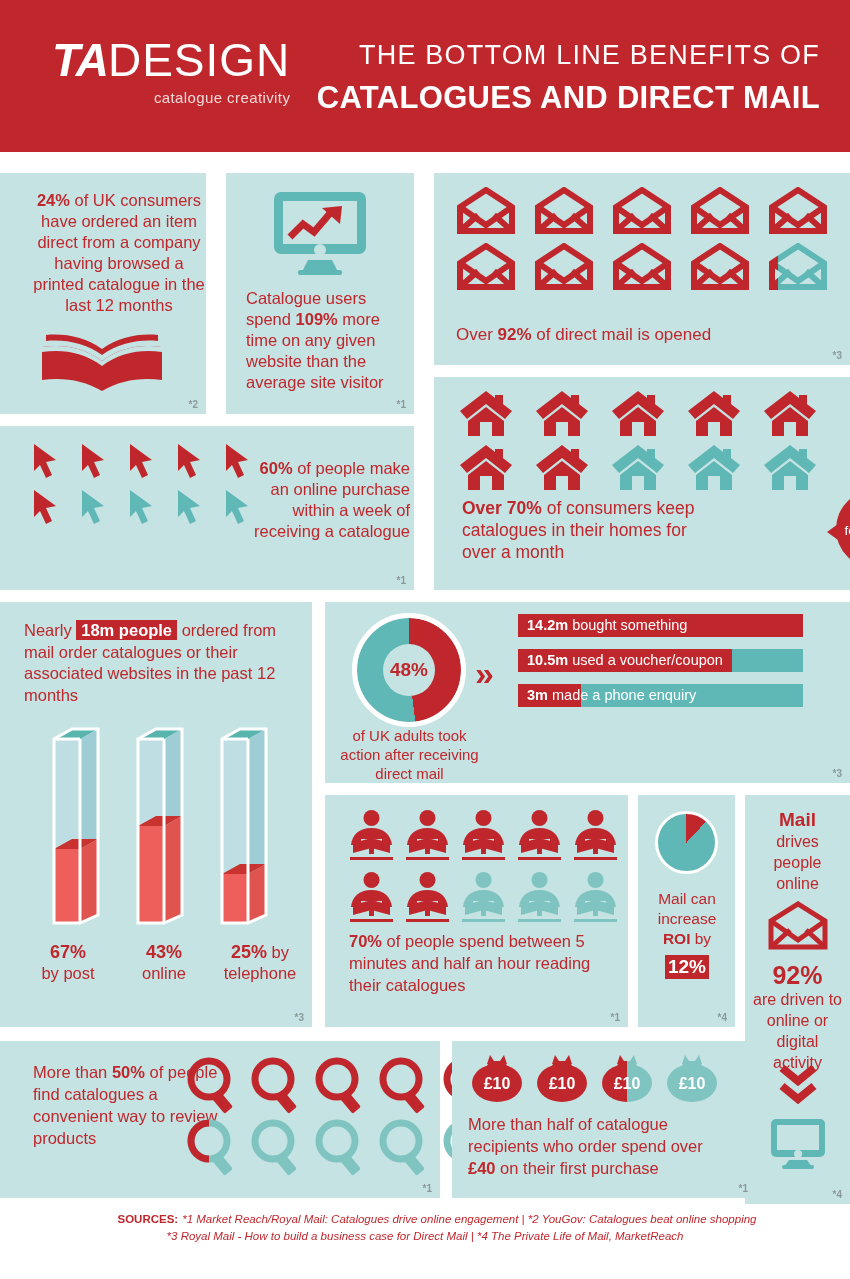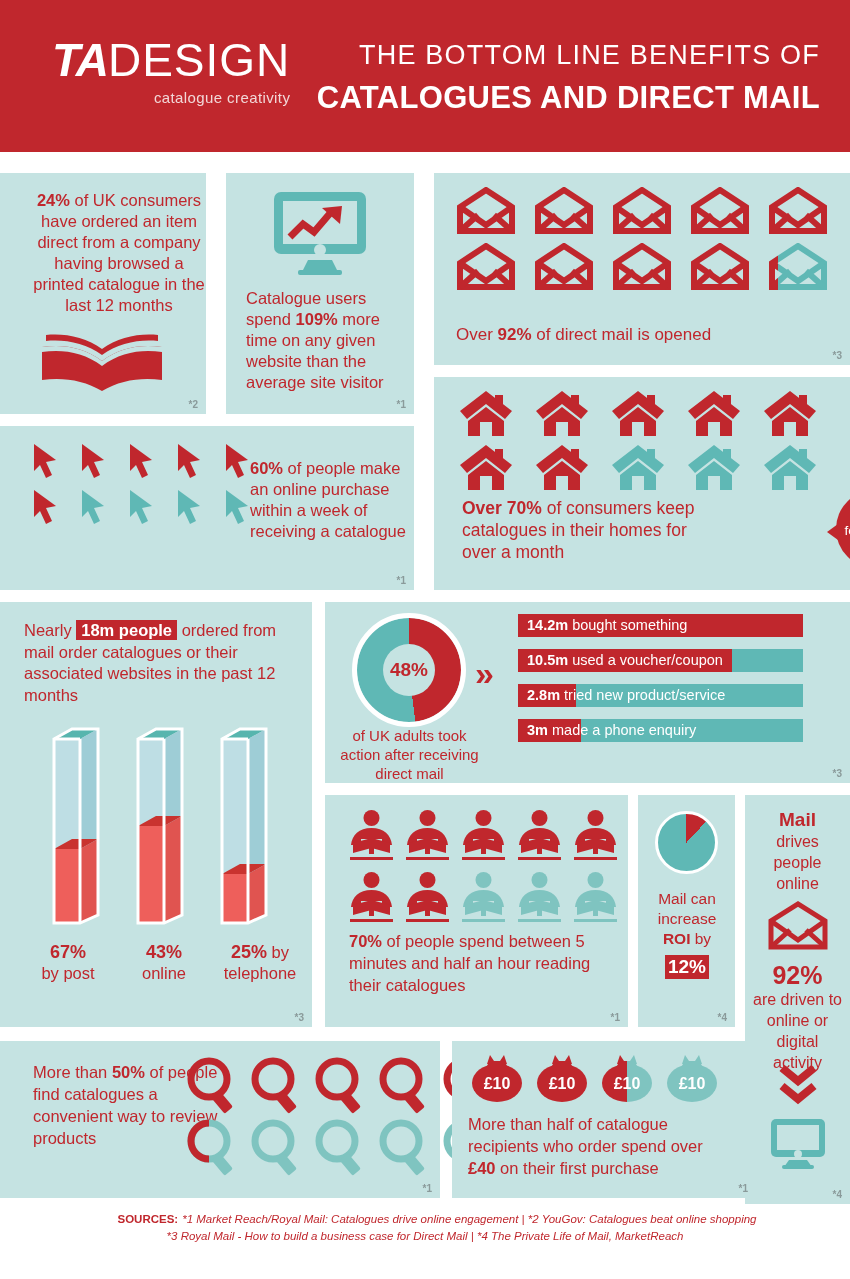--- a/index.html
+++ b/index.html
@@ -67,21 +67,21 @@
           display:flex;flex-direction:column;justify-content:center;align-items:center;}
   .bubble .big{font-size:19px;font-weight:bold;line-height:20px;}
   .bubble:before{content:"";position:absolute;left:-9px;top:34px;width:0;height:0;
         border-top:8px solid transparent;border-bottom:8px solid transparent;border-right:11px solid var(--red);}
 
   
   #p5{left:0;top:426px;width:414px;height:164px;}
   .cur-grid{position:absolute;left:32px;top:16px;}
   .cur-row{display:flex;gap:22px;margin-bottom:8px;}
   .cursor{width:26px;height:38px;}
-  #p5 .txt{position:absolute;left:250px;top:32px;width:160px;}
+  #p5 .txt{position:absolute;left:250px;top:32px;width:160px;text-align:right;}
 
   
   #p6{left:0;top:602px;width:312px;height:425px;}
   #p6 .txt{position:absolute;left:24px;top:18px;width:270px;font-size:16.5px;line-height:21.5px;}
   .hl{background:var(--red);color:#fff;padding:1px 5px;font-weight:bold;}
   .bars{position:absolute;left:42px;top:125px;width:250px;height:205px;}
   .bar3d{position:absolute;width:52px;height:198px;}
   .bar-labels{position:absolute;left:20px;top:340px;width:290px;display:flex;}
   .bar-label{width:96px;text-align:center;font-size:16.5px;line-height:21px;}
   .bar-label b{font-size:18px;}
@@ -460,24 +460,20 @@
     <div class="chev">»</div>
 
     <div class="hbars">
       <div class="hbar">
         <div class="hbar-fill" style="width:100%"></div>
         <div class="hbar-txt"><b>14.2m</b> <span>bought something</span></div>
       </div>
       <div class="hbar">
         <div class="hbar-fill" style="width:75%"></div>
         <div class="hbar-txt"><b>10.5m</b> <span>used a voucher/coupon</span></div>
-      </div>
-      <div class="hbar">
-        <div class="hbar-fill" style="width:20.5%"></div>
-        <div class="hbar-txt"><b>2.8m</b> <span>tried new product/service</span></div>
       </div>
       <div class="hbar">
         <div class="hbar-fill" style="width:22%"></div>
         <div class="hbar-txt"><b>3m</b> <span>made a phone enquiry</span></div>
       </div>
     </div>
     <div class="src">*3</div>
   </div>
 
   <div class="panel" id="p8">

